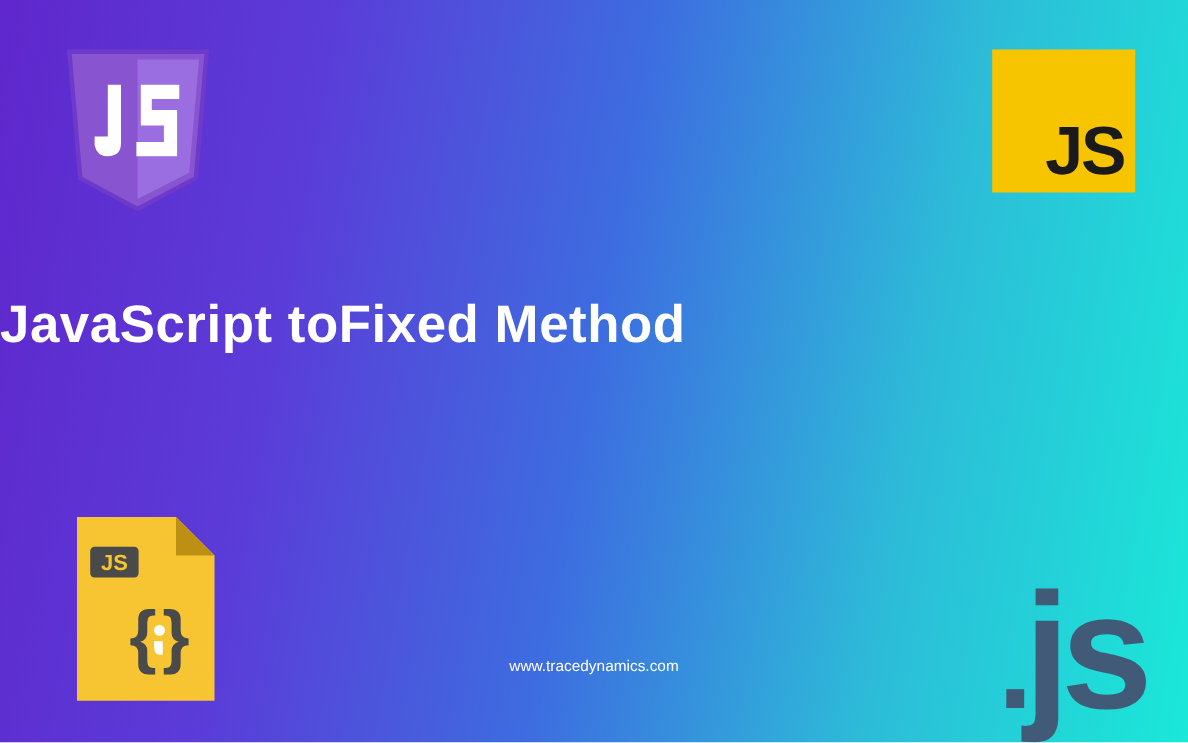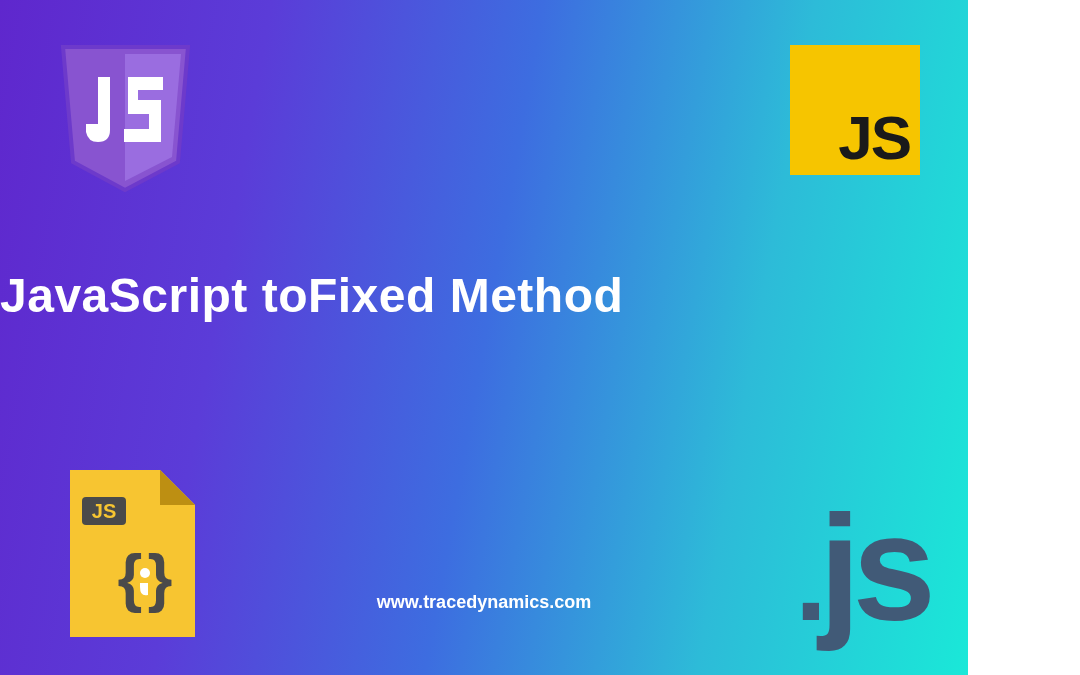--- a/index.html
+++ b/index.html
@@ -1,18 +1,18 @@
 <!DOCTYPE html>
 <html><head>
 <meta charset="utf-8">
 <style>
   * { margin: 0; padding: 0; box-sizing: border-box; }
   html, body { width: 1080px; height: 675px; overflow: hidden; }
   .canvas {
-    width: 968px;
+    width: 1080px;
     height: 675px;
     background: linear-gradient(100deg, #5f27cd 0%, #5b3cd8 25%, #3d6de0 50%, #2dbbd8 75%, #1ae8d8 100%);
     position: relative;
     font-family: "Segoe UI", Arial, sans-serif;
   }
 
   
   .shield {
     position: absolute;
     top: 42px;
@@ -61,38 +61,38 @@
     bottom: 30px;
     width: 140px;
     height: 180px;
   }
   .file-icon svg { display: block; }
 
   
   .dotjs {
     position: absolute;
     right: 40px;
-    bottom: 32px;
+    bottom: 8px;
     color: #415a77;
     font-weight: 800;
     font-size: 150px;
     letter-spacing: -8px;
     line-height: 1;
   }
   .dotjs .dot { font-size: 115px; vertical-align: baseline; }
 
   
   .url {
     position: absolute;
     bottom: 62px;
     left: 50%;
     transform: translateX(-50%);
     color: #ffffff;
-    font-weight: 700;
-    font-size: 18px;
+    font-weight: 400;
+    font-size: 14px;
   }
 </style>
 </head>
 <body>
 
 <div class="canvas">
 
   <div class="shield">
     <svg viewBox="0 0 135 150" width="135" height="150">
       <path d="M5 5 L130 5 L120 120 L67 148 L15 120 Z" fill="#8854d0" stroke="#6d3acb" stroke-width="4"></path>

